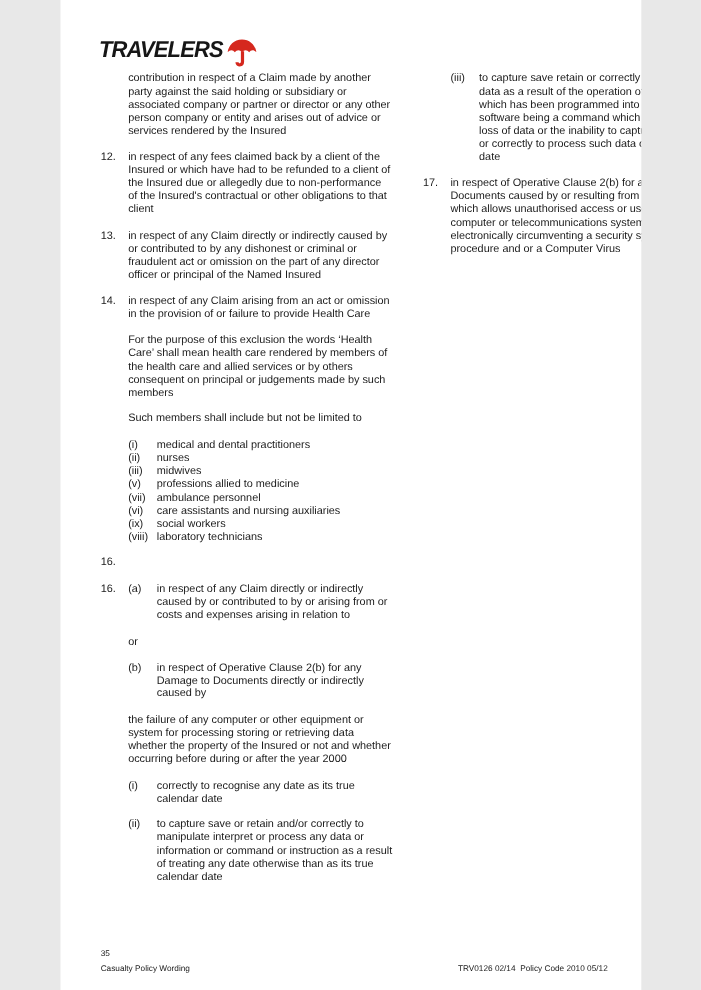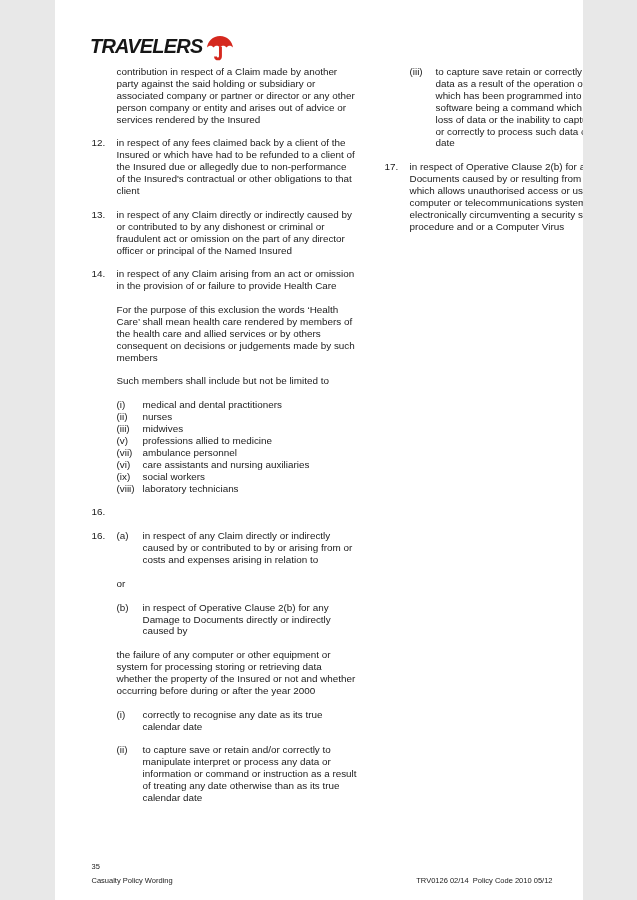--- a/index.html
+++ b/index.html
@@ -97,21 +97,21 @@
         </div>
         <div class="block">
           <span class="mk">14.</span>
           <div class="txt">in respect of any Claim arising from an act or omission
 in the provision of or failure to provide Health Care</div>
         </div>
         <div class="block ind">
           <div class="txt">For the purpose of this exclusion the words ‘Health
 Care’ shall mean health care rendered by members of
 the health care and allied services or by others
-consequent on decisions or judgements made by such
+consequent on principal or judgements made by such
 members</div>
         </div>
         <div class="block ind">
           <div class="txt">Such members shall include but not be limited to</div>
         </div>
         <div class="block ind">
           <span class="mk">(i)</span>
           <div class="txt">medical and dental practitioners</div>
         </div>
         <div class="block ind tight">

